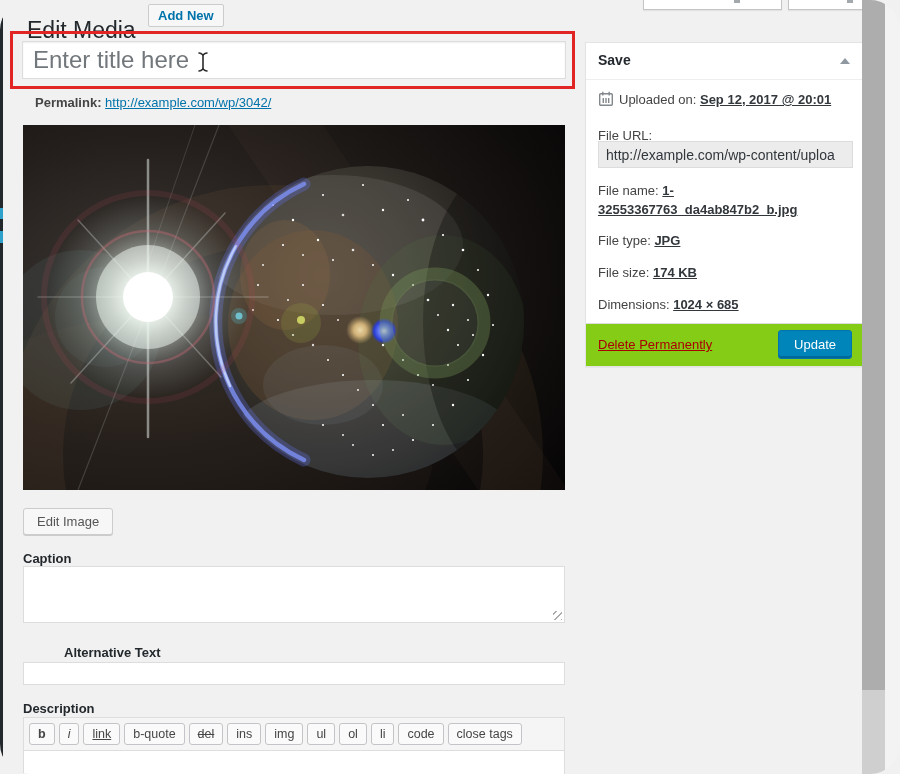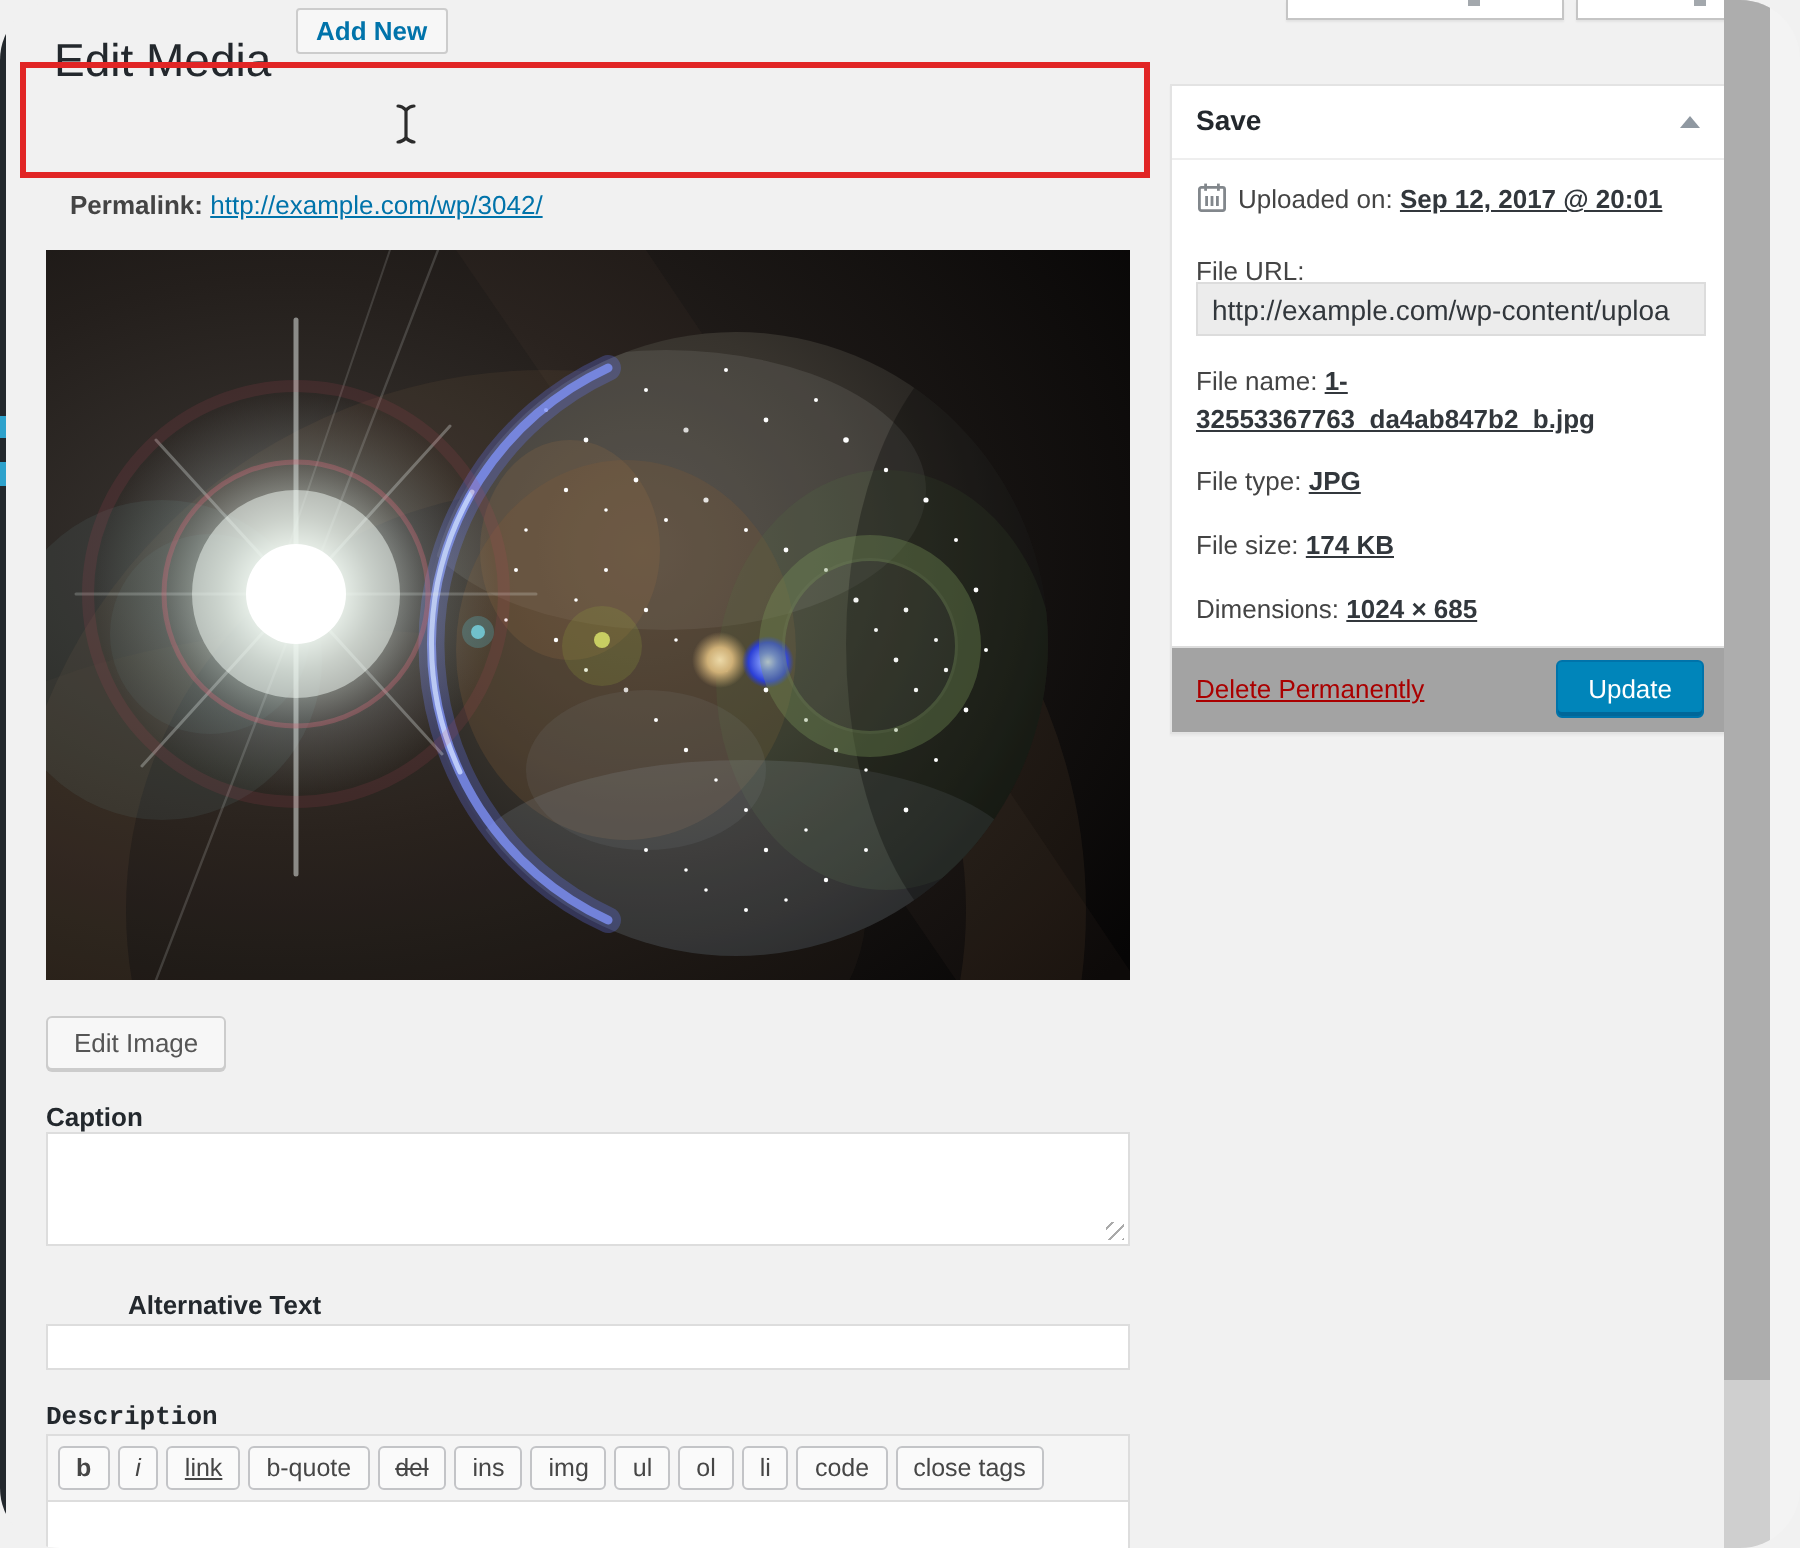--- a/index.html
+++ b/index.html
@@ -79,21 +79,21 @@
   .panel-title{position:absolute;left:12px;top:9px;font-size:14px;font-weight:bold;color:#23282d;}
   .panel-toggle{position:absolute;right:13px;top:15px;width:0;height:0;
                 border-left:5px solid transparent;border-right:5px solid transparent;
                 border-bottom:6px solid #8f98a1;}
   .p-row{position:absolute;left:12px;right:12px;font-size:13px;color:#444;line-height:19px;}
   .p-row strong{color:#32373c;text-decoration:underline;}
   .cal-icon{vertical-align:-3px;margin-right:5px;}
   .file-url-input{position:absolute;left:12px;top:98px;width:255px;height:27px;box-sizing:border-box;
                   border:1px solid #dcdcdc;background:#ececec;color:#32373c;font-size:14px;padding:3px 7px;
                   font-family:Liberation Sans, sans-serif;outline:none;}
-  .panel-footer{position:absolute;left:0;right:0;bottom:0;height:42px;background:#a3a3a3;border-top:1px solid #ddd;}
+  .panel-footer{position:absolute;left:0;right:0;bottom:0;height:42px;background:#84cc16;border-top:1px solid #ddd;}
   .delete-link{position:absolute;left:12px;top:13px;font-size:13px;color:#a00;text-decoration:underline;cursor:pointer;}
   .update-btn{position:absolute;right:11px;top:6px;height:29px;padding:0 15px;background:#0085ba;
               border:1px solid #0073aa;border-radius:3px;box-shadow:inset 0 -2px 0 #006799;color:#fff;
               font-size:13px;cursor:pointer;font-family:"Liberation Sans",sans-serif;}
 </style>
 </head>
 <body>
 
 <div id="page">
 
@@ -106,20 +106,21 @@
   </div>
   <div class="fold-tab" style="left:788px;width:75px;height:10px;">
     <div class="fold-dot" style="left:58px;"></div>
   </div>
 
   <h1 class="page-title">Edit Media</h1>
   <button class="add-new-btn">Add New</button>
 
   <div class="annotation"></div>
 
+  <input class="title-input" type="text" placeholder="Enter title here" style="">
   <svg class="text-cursor" width="14" height="22" viewBox="0 0 14 22">
     <g fill="none" stroke="#2b2b2b" stroke-width="1.6" stroke-linecap="round">
       <path d="M3 2 Q5 2 7 4 Q9 2 11 2"></path>
       <path d="M7 4 L7 18"></path>
       <path d="M3 20 Q5 20 7 18 Q9 20 11 20"></path>
     </g>
   </svg>
 
   <div class="permalink-row">
     <span class="permalink-label">Permalink:</span>
@@ -277,21 +278,21 @@
 
   <button class="edit-image-btn">Edit Image</button>
 
   <div class="field-label" style="top:551px;">Caption</div>
   <textarea class="caption-area" style=""></textarea>
   <div class="resize-handle"></div>
 
   <div class="field-label" style="top:645px;margin-left:41px;">Alternative Text</div>
   <input class="alt-input" type="text" value="" style="">
 
-  <div class="field-label" style="top:701px;font-family:Liberation Mono, monospace;">Description</div>
+  <div class="field-label" style="top:701px;">Description</div>
   <div class="editor-wrap">
     <div class="qt-toolbar">
       <button class="qt-btn qt-b">b</button>
       <button class="qt-btn qt-i">i</button>
       <button class="qt-btn qt-link">link</button>
       <button class="qt-btn">b-quote</button>
       <button class="qt-btn qt-del">del</button>
       <button class="qt-btn">ins</button>
       <button class="qt-btn">img</button>
       <button class="qt-btn">ul</button>

